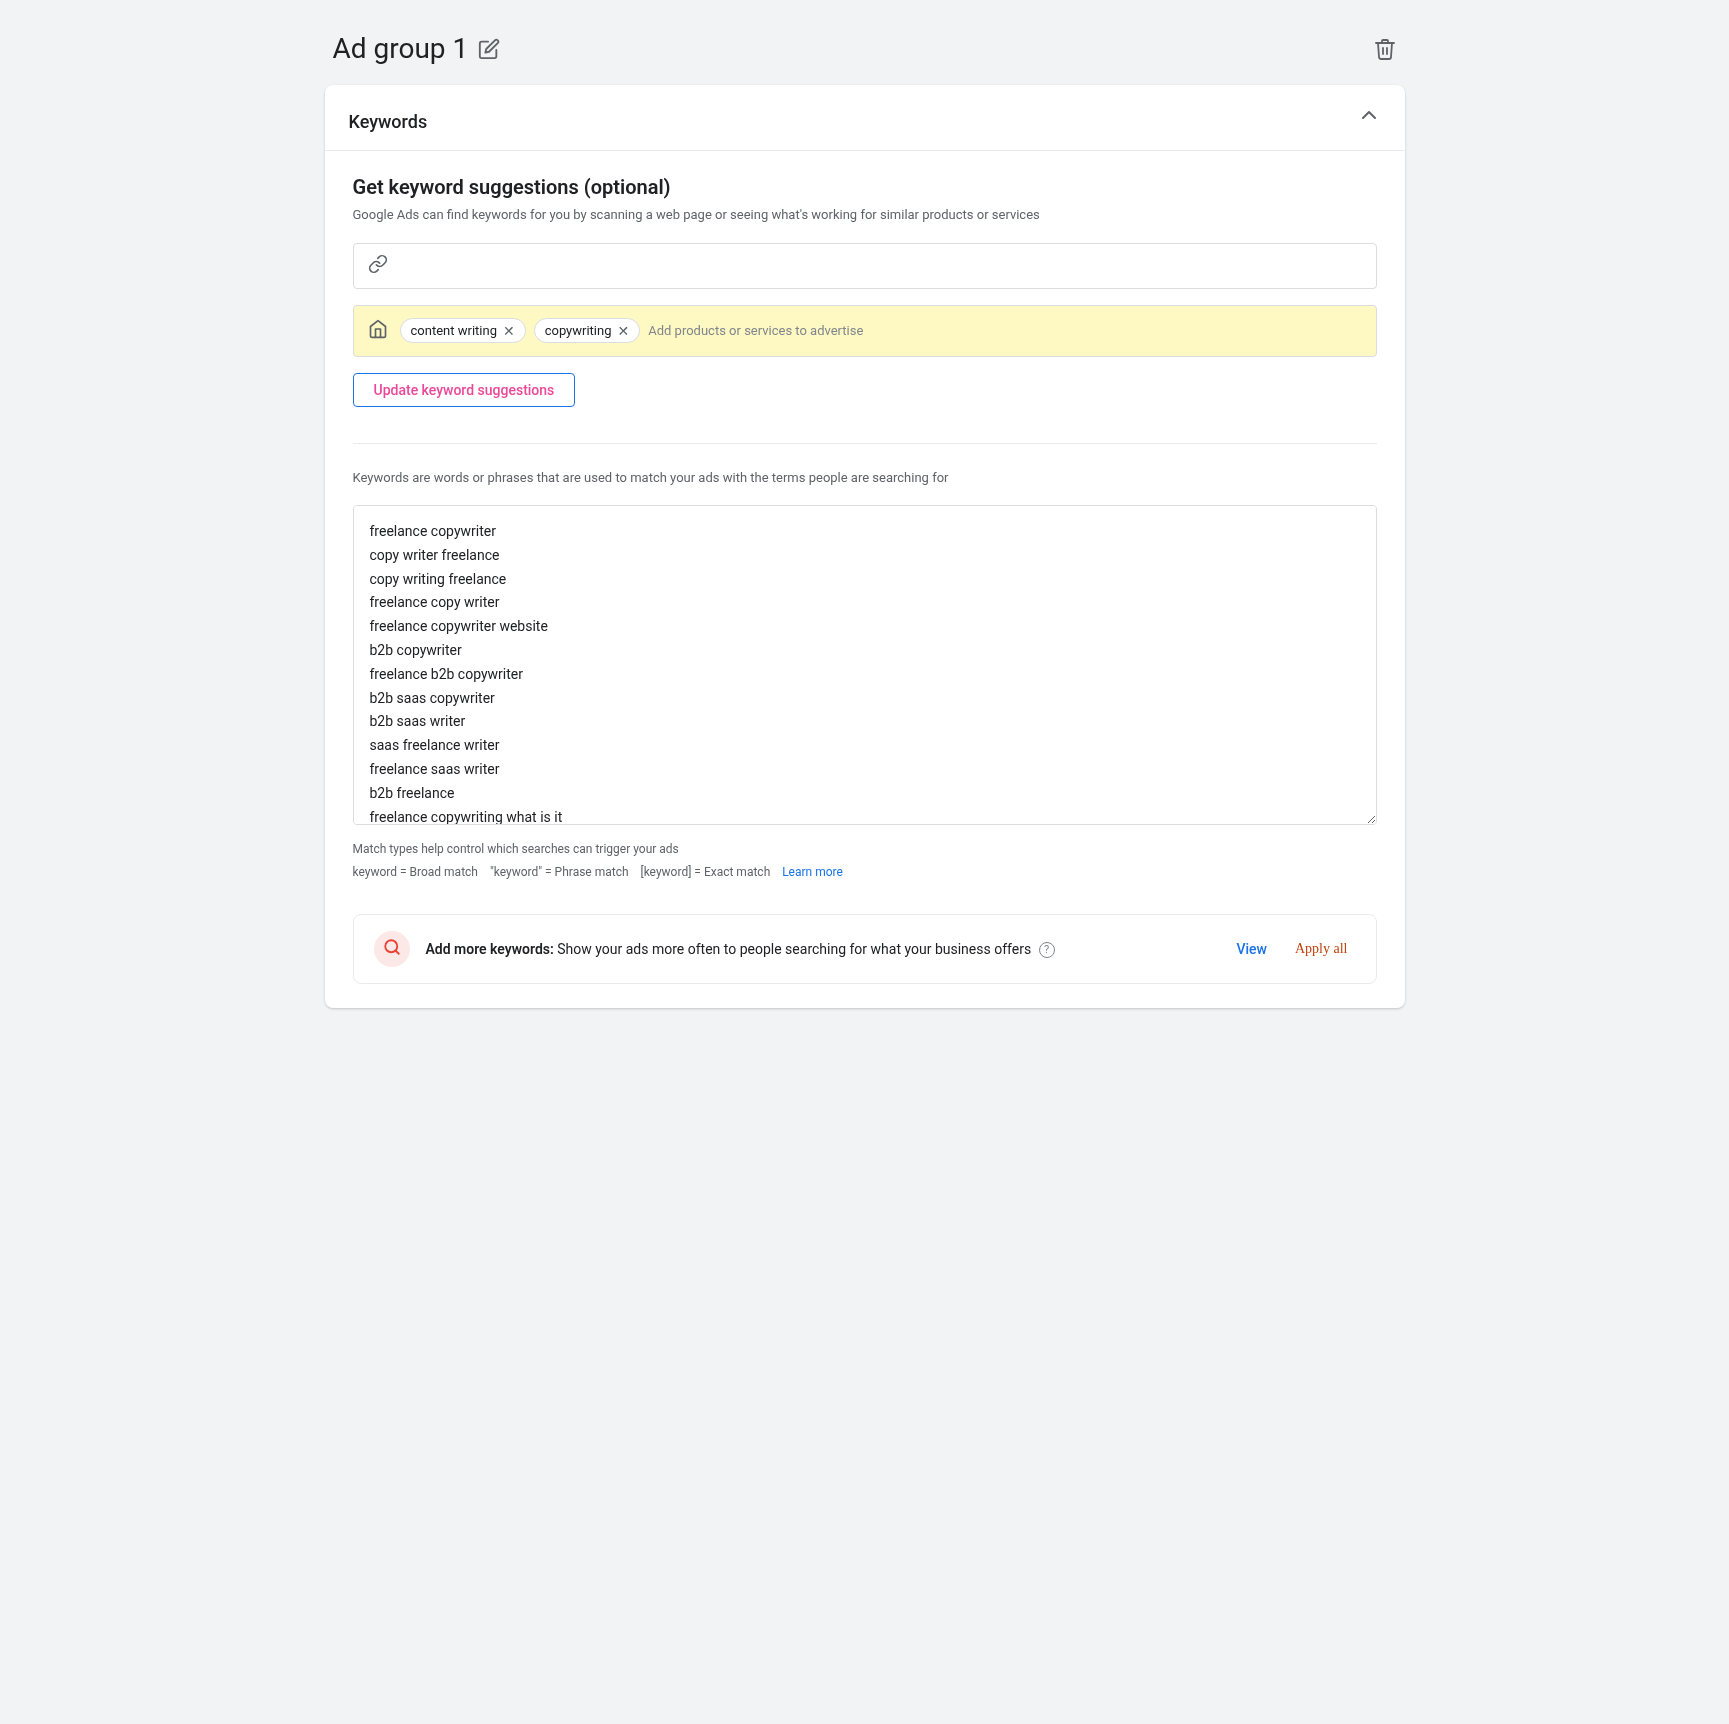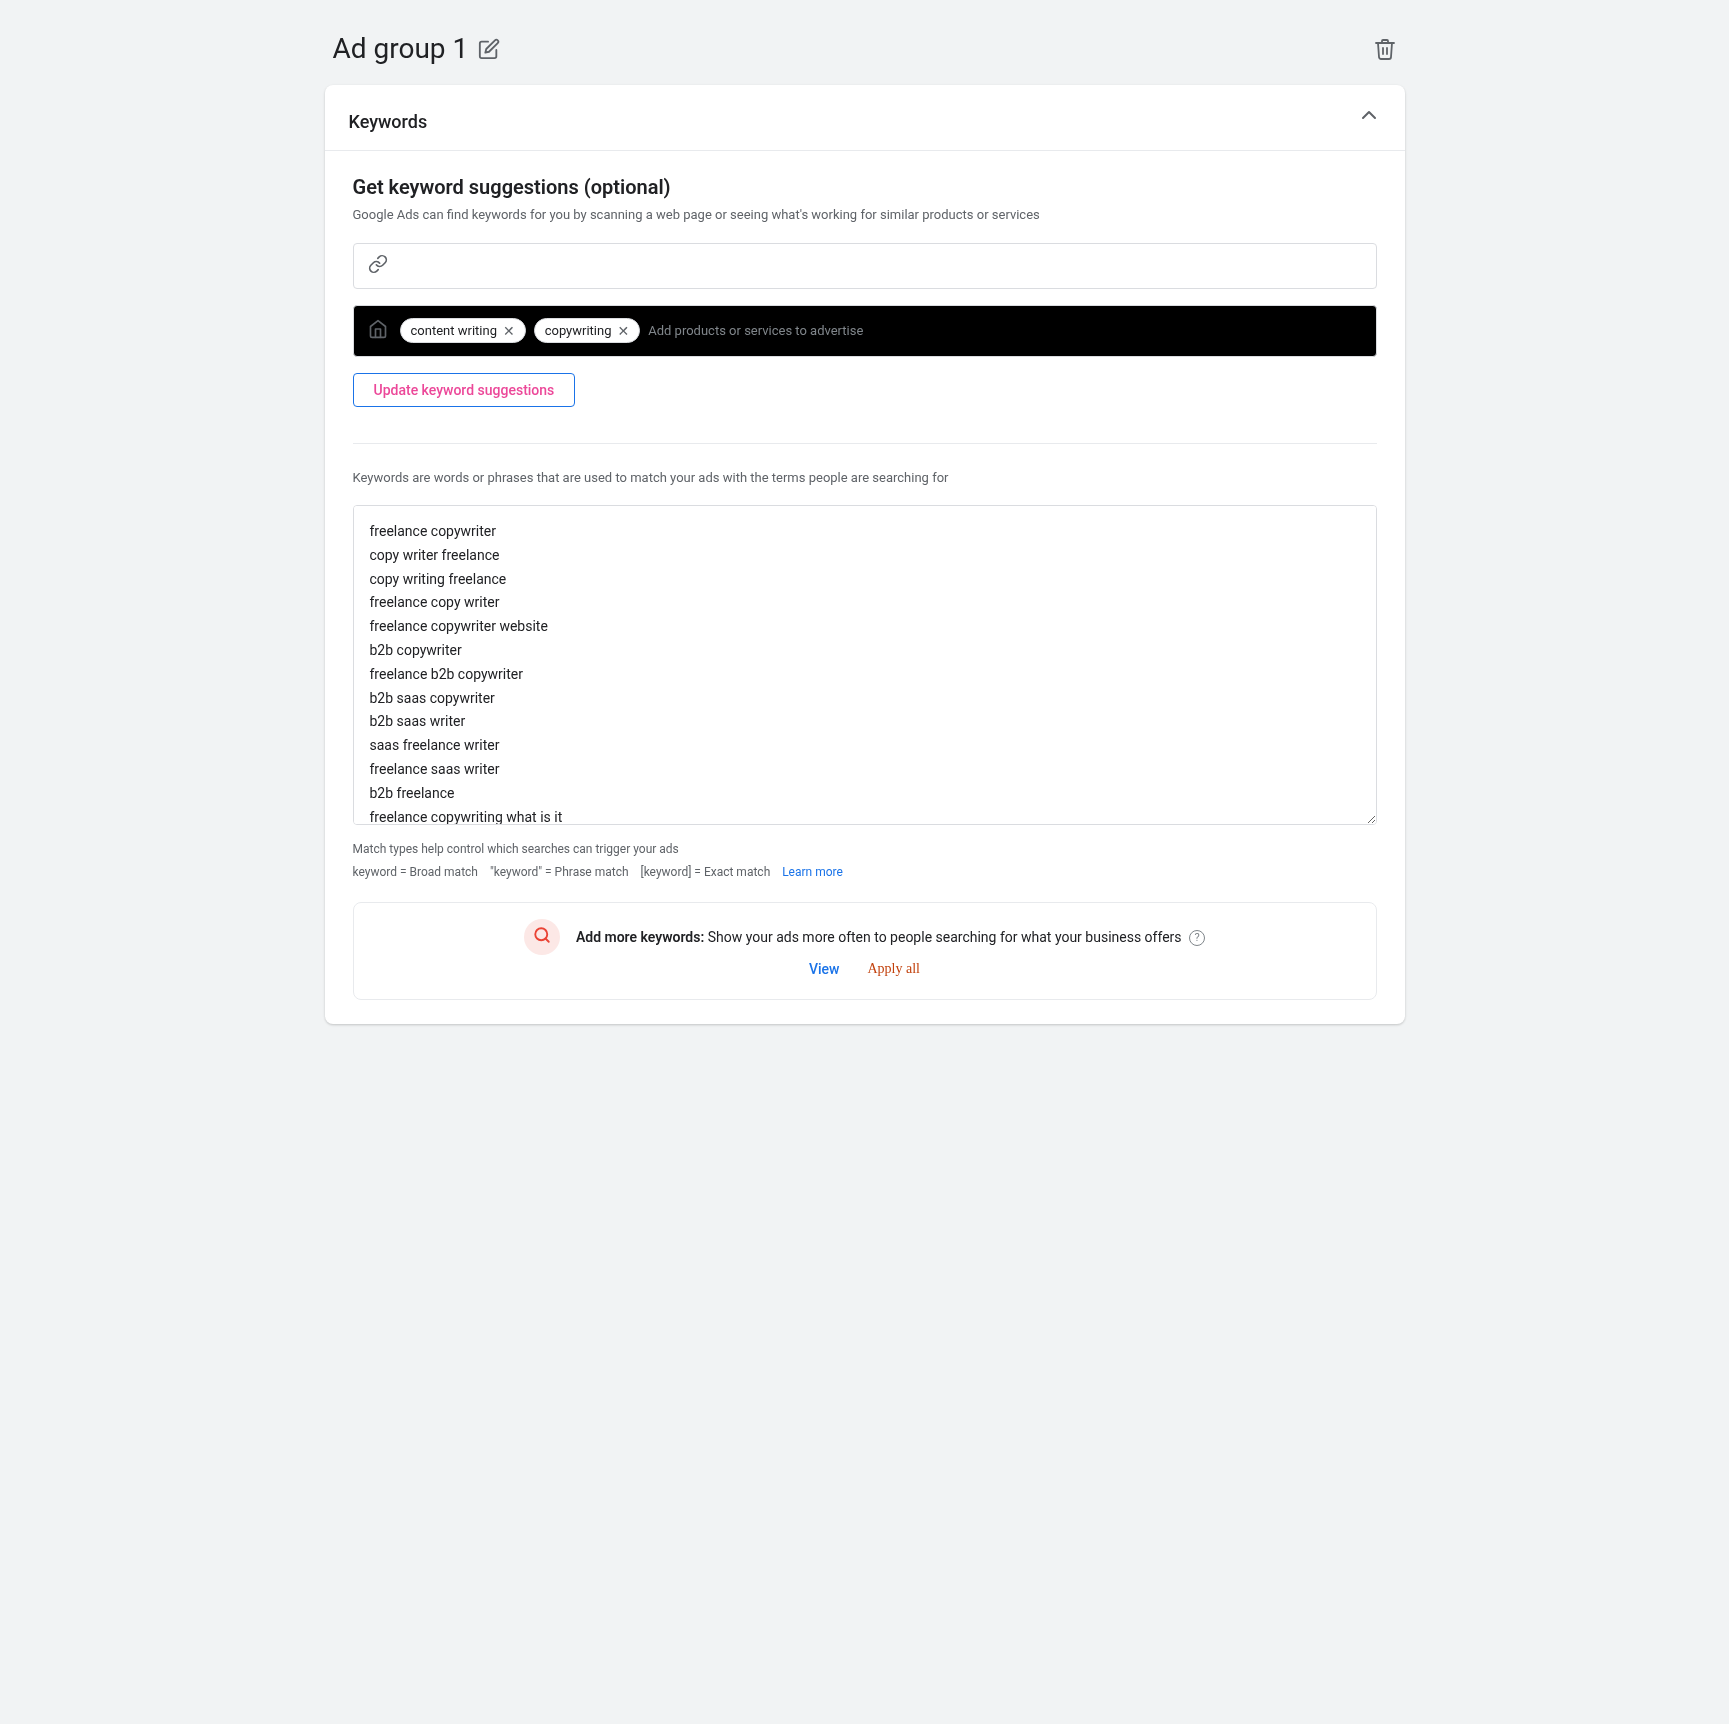--- a/index.html
+++ b/index.html
@@ -123,21 +123,21 @@
       font-family: inherit;
     }
 
     .tags-input-wrapper {
       display: flex;
       align-items: center;
       border: 1px solid #dadce0;
       border-radius: 4px;
       padding: 8px 14px;
       margin-bottom: 16px;
-      background: #000000;
+      background: #fef9c3;
       flex-wrap: wrap;
       gap: 8px;
       min-height: 52px;
     }
 
     .store-icon {
       color: #5f6368;
       margin-right: 4px;
       font-size: 18px;
       flex-shrink: 0;
@@ -216,23 +216,22 @@
       text-decoration: none;
     }
 
     .add-keywords-banner {
       display: flex;
       align-items: center;
       justify-content: space-between;
       border: 1px solid #e8eaed;
       border-radius: 8px;
       padding: 16px 20px;
-      margin-top: 20px;
+      margin-top: 32px;
       background: #fff;
-      flex-direction: column;
     }
 
     .banner-left {
       display: flex;
       align-items: center;
       gap: 16px;
     }
 
     .search-icon-circle {
       width: 36px;

